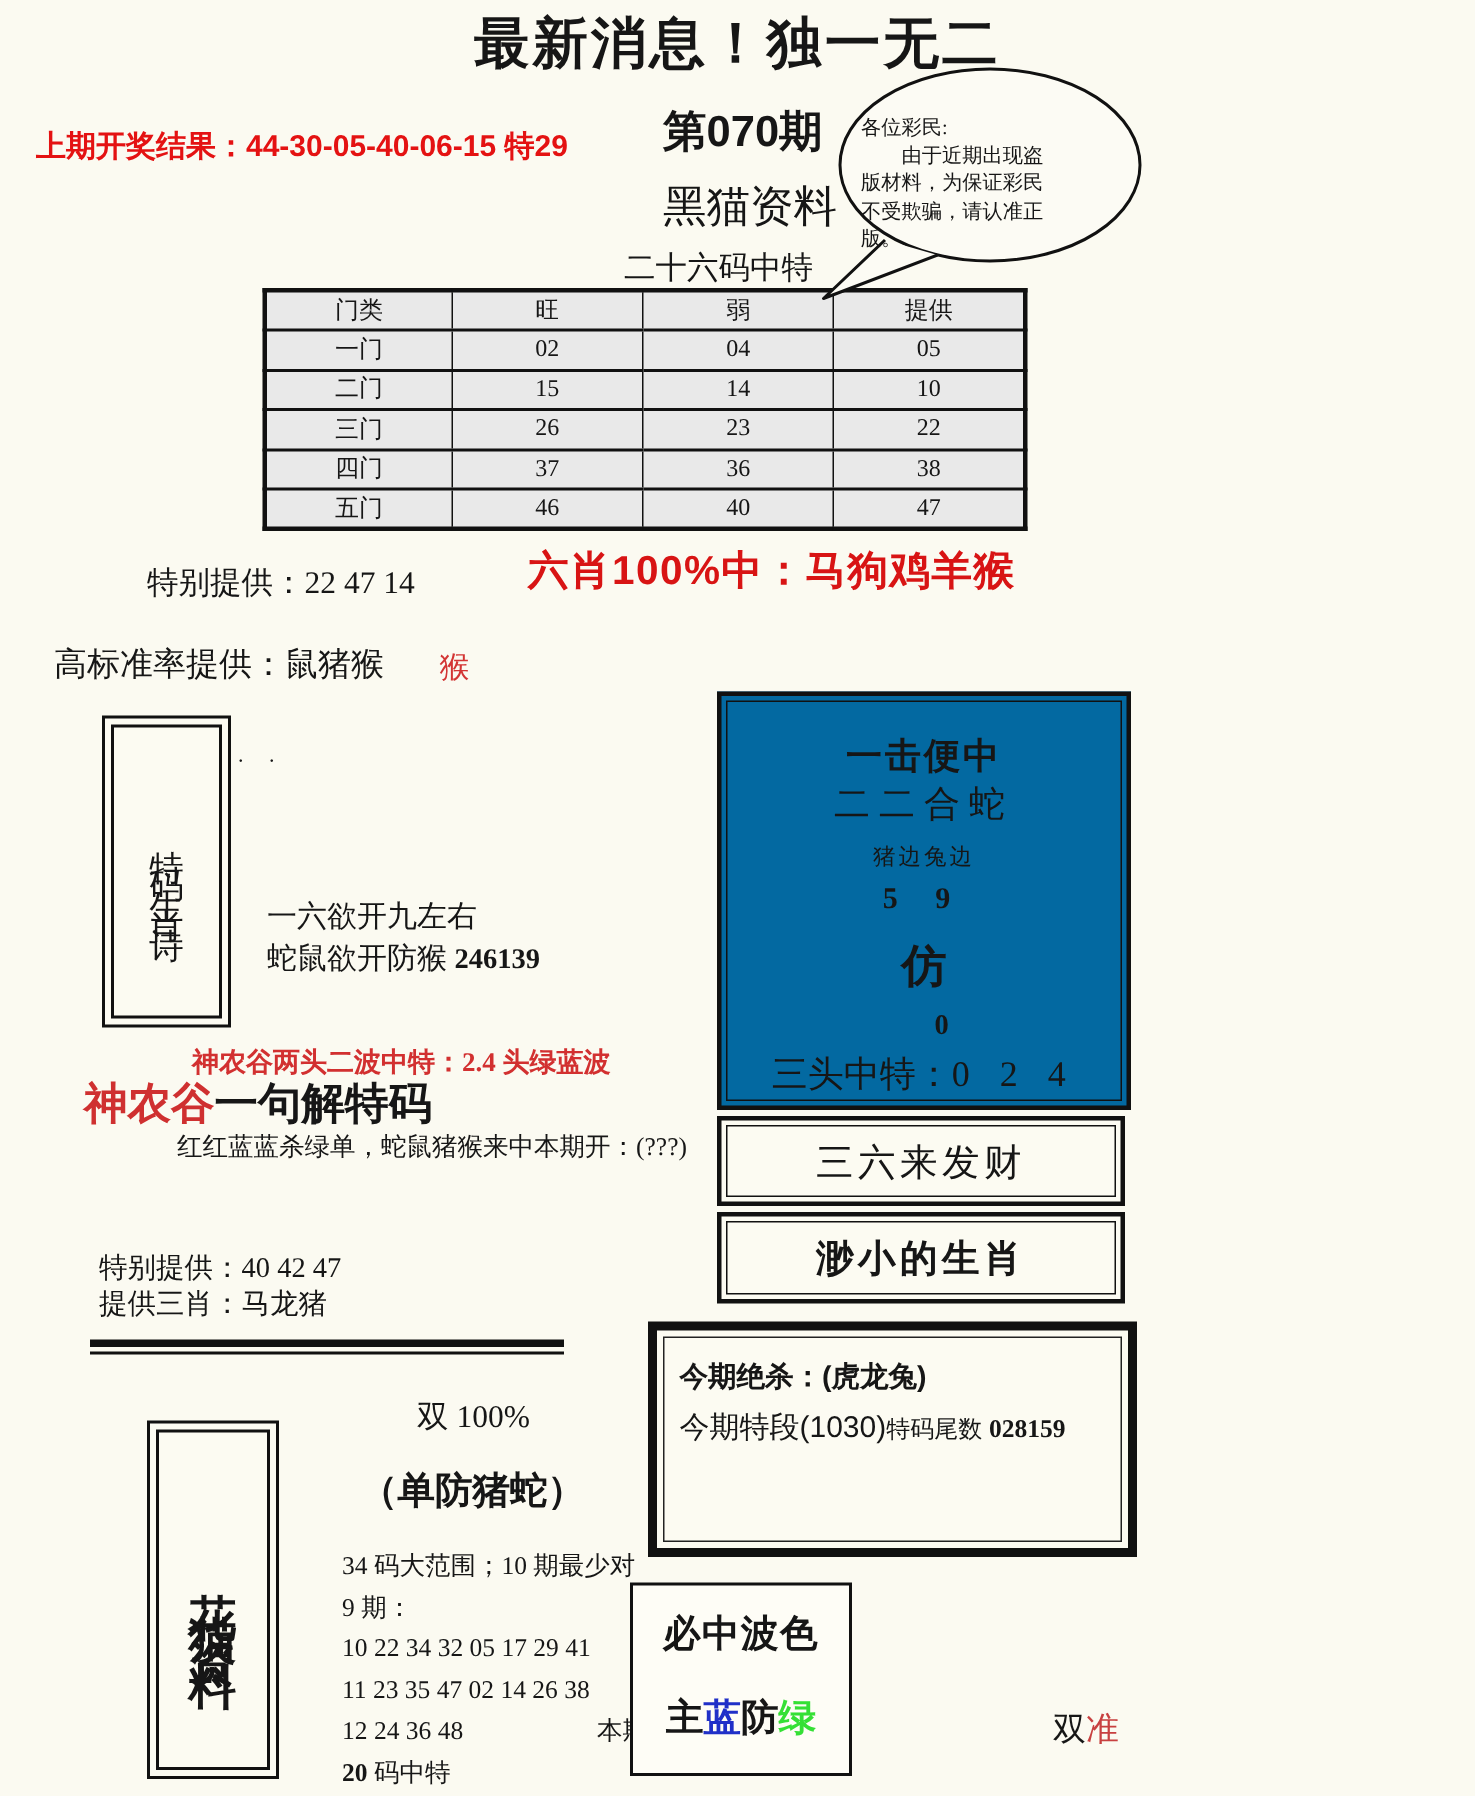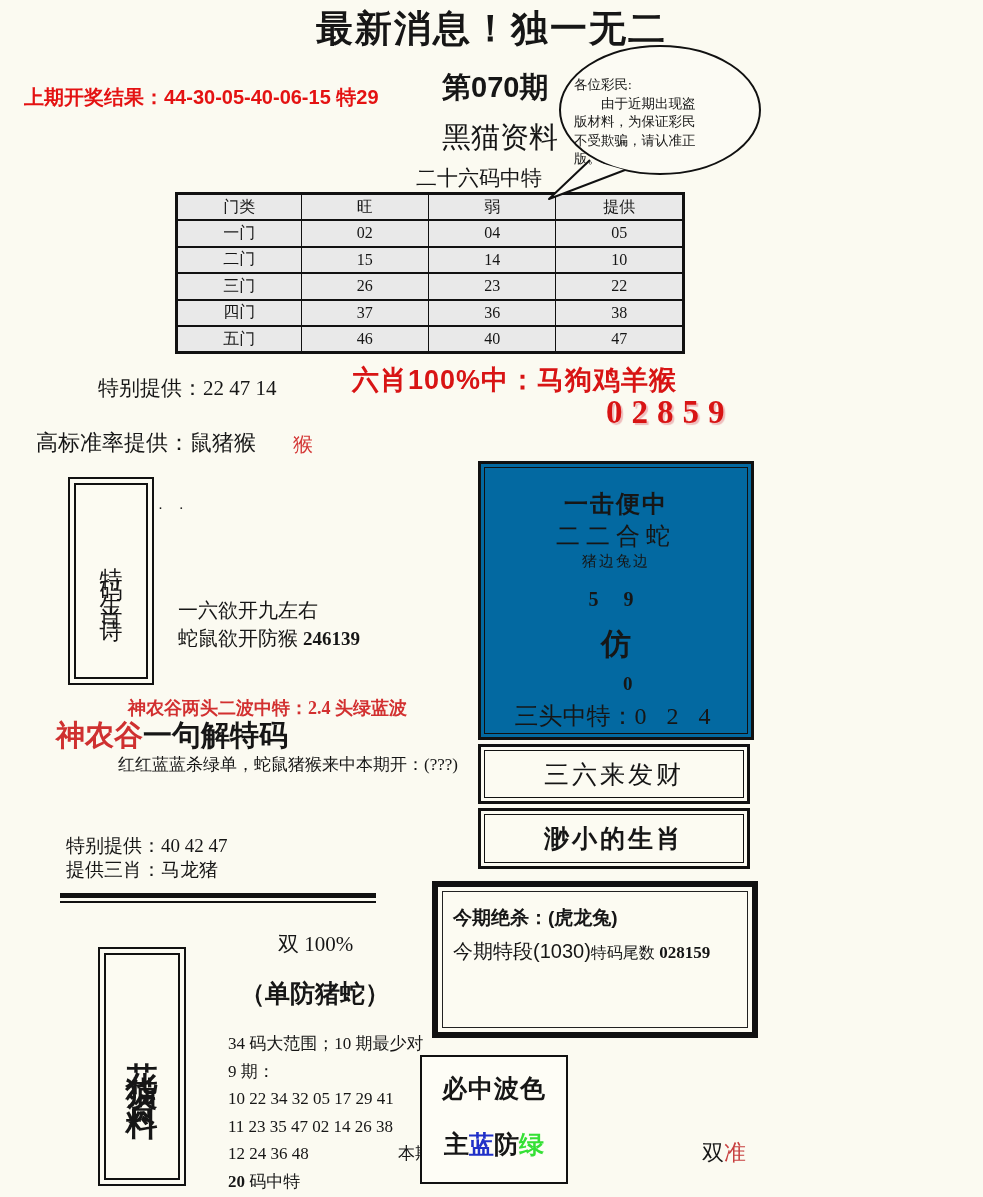--- a/index.html
+++ b/index.html
@@ -55,21 +55,21 @@
   .sn-main { left:56px; top:716px; font-size:29px; }
   .sn-name { color:#cf3030; font-weight:700; }
   .sn-head { font-weight:700; }
   .sn-sentence { left:118px; top:753px; font-size:17px; }
 
   
   .strike-box { left:478px; top:461px; width:276px; height:279px; border:3px solid #111; padding:3px; background:#0369a1; }
   .strike-inner { position:relative; width:100%; height:100%; border:1px solid #111; }
   .sb-l1 { top:20px; width:100%; text-align:center; font-size:24px; font-weight:700; letter-spacing:2px; }
   .sb-l2 { top:52px; width:100%; text-align:center; font-size:24px; letter-spacing:6px; }
-  .sb-l3 { top:84px; width:100%; text-align:center; font-size:15px; letter-spacing:2px; }
+  .sb-l3 { top:94px; width:100%; text-align:center; font-size:15px; letter-spacing:2px; }
   .sb-digits { top:120px; width:100%; text-align:center; font-size:20px; font-weight:700; letter-spacing:10px; }
   .sb-fang { top:156px; width:100%; text-align:center; font-size:30px; font-weight:700; }
   .sb-zero { top:205px; left:138px; font-size:19px; font-weight:700; }
   .sb-santou { top:232px; width:100%; text-align:center; font-size:24px; }
   .sb-santou b { font-weight:400; letter-spacing:7px; }
 
   
   .slogan-box { left:478px; width:272px; border:3px solid #111; padding:3px; background:#fcfbf2; }
   .slogan-inner { width:100%; height:100%; border:1px solid #111; display:flex; align-items:center; justify-content:center; }
   .box-sanliu { top:744px; height:60px; }
@@ -179,21 +179,20 @@
           <td>46</td>
           <td>40</td>
           <td>47</td>
         </tr>
       </tbody>
     </table>
   </div>
 
   <div class="abs special1">特别提供：22 47 14</div>
   <div class="abs six-xiao sans">六肖100%中：马狗鸡羊猴</div>
-  <div class="abs six-num">02859</div>
   <div class="abs high-std">高标准率提供：鼠猪猴</div>
   <div class="abs overlay-char">猴</div>
 
   <div class="abs poem-box">
     <div class="poem-box-inner">
       <div class="v-text">特码生肖诗</div>
     </div>
   </div>
   <div class="abs stray-dots">· ·</div>
   <div class="abs poem-l1">一六欲开九左右</div>

